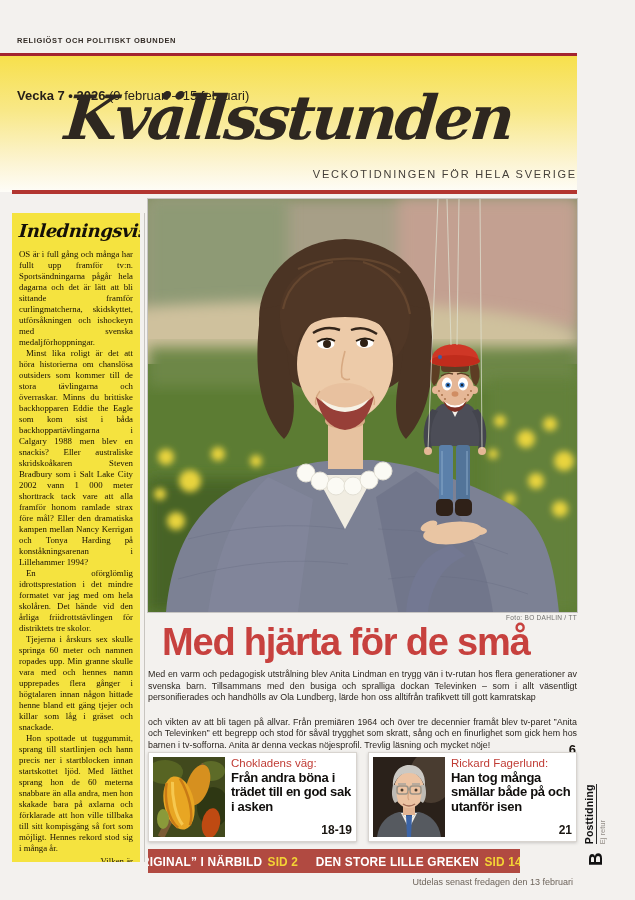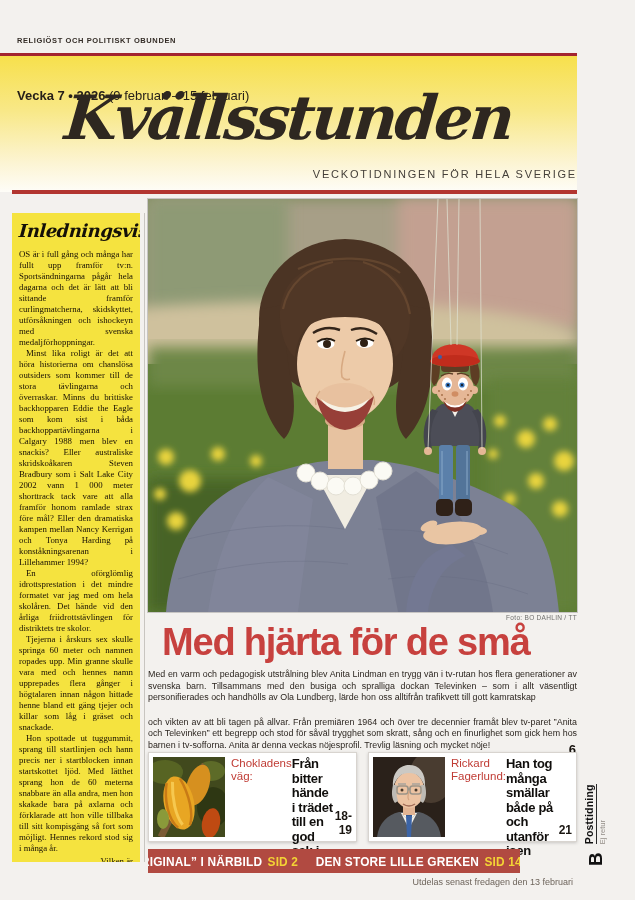--- a/index.html
+++ b/index.html
@@ -48,21 +48,21 @@
            font-size:8.9px; line-height:11.6px; text-align:justify; color:#2c2620;flex-direction:column; }
   .intro .col { flex:1; }
   .intro .col2 { position:relative; }
   .pageno { position:absolute; right:1px; bottom:-4px; font-size:13px; font-weight:bold; color:#191510; }
 
   
   .teasers { position:absolute; left:148px; top:752px; width:429px; display:flex; gap:11px; }
   .tbox { flex:1; background:#fff; border:1px solid #d8d4cf; box-shadow:0 1px 3px rgba(0,0,0,.18);
           padding:4px; display:flex; gap:6px; height:90px; box-sizing:border-box; }
   .tphoto { width:72px; height:80px; flex:none; }
-  .ttext { flex:1; display:flex; flex-direction:row; min-width:0;justify-content:space-between; }
+  .ttext { flex:1; display:flex; flex-direction:column; min-width:0;justify-content:space-between; }
   .kicker { font-size:11.5px; color:#c03c35; line-height:1.1; margin-bottom:1px; }
   .ttitle { font-size:13px; font-weight:bold; line-height:1.12; letter-spacing:-.3px; color:#100e0c; }
   .tpage  { margin-top:auto; text-align:right; font-weight:bold; font-size:12px; color:#191510; }
 
   
   .redbar { position:absolute; left:148px; top:849px; width:372px; height:24px; background:#b14a41;
             display:flex; align-items:center; justify-content:center; overflow:hidden; }
   .redbar-inner { display:flex; gap:20px; transform:scaleX(.88); white-space:nowrap;
                   font-weight:bold; font-size:13.5px; letter-spacing:.2px; color:#fff; }
   .redbar .sid { color:#f3d335; margin-left:6px; }
@@ -270,21 +270,21 @@
             <path d="M18,24 C12,40 12,60 20,70" stroke="#c87b16" stroke-width="2.5"></path>
             <path d="M32,22 C38,40 38,60 32,70" stroke="#c87b16" stroke-width="2.5"></path>
             <path d="M24,24 C20,40 20,58 25,68" stroke="#f6c84f" stroke-width="3"></path>
           </g>
           <ellipse cx="58" cy="66" rx="9" ry="15" fill="#bf4a12" transform="rotate(10 58 66)"></ellipse>
           <ellipse cx="10" cy="62" rx="6" ry="10" fill="#8a9a3a"></ellipse>
         </svg>
       </div>
       <div class="ttext">
         <div class="kicker">Chokladens väg:</div>
-        <div class="ttitle">Från bitter hände i trädet till en god sak i asken</div>
+        <div class="ttitle">Från andra böna i trädet till en god sak i asken</div>
         <div class="tpage">18-19</div>
       </div>
     </div>
     <div class="tbox">
       <div class="tphoto">
         <svg viewBox="0 0 72 80" width="72" height="80">
           <rect width="72" height="80" fill="#2a211a"></rect>
           <ellipse cx="58" cy="20" rx="22" ry="26" fill="#5f4f40" opacity=".6"></ellipse>
           <path d="M4,80 C6,66 14,58 26,55 L46,55 C58,58 66,66 68,80 Z" fill="#565a60"></path>
           <polygon points="28,56 44,56 36,72" fill="#f2f0ea"></polygon>

